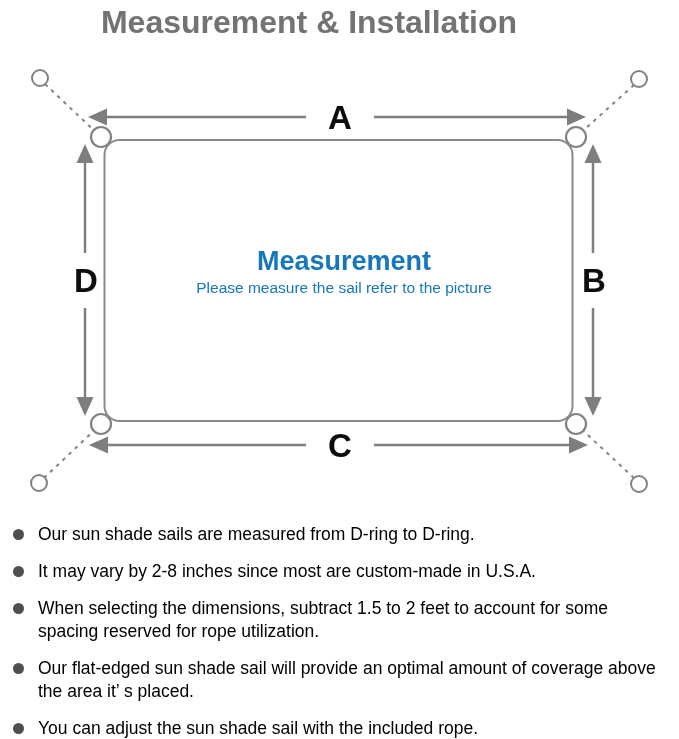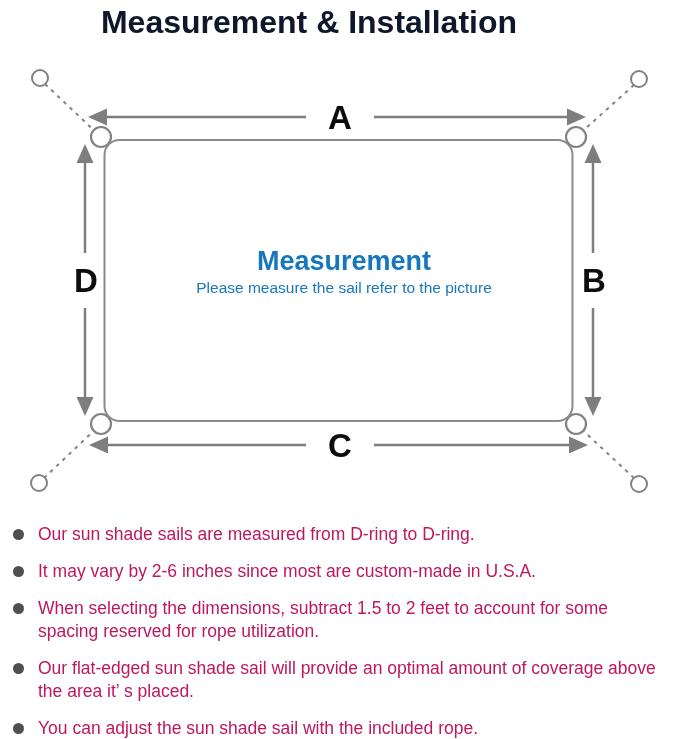--- a/index.html
+++ b/index.html
@@ -11,21 +11,21 @@
     position: relative;
   }
   .page-title {
     position: absolute;
     top: 0; left: 0;
     width: 618px;
     text-align: center;
     font-size: 32px;
     line-height: 44px;
     font-weight: bold;
-    color: #0f172a;
+    color: #737373;
     letter-spacing: 0px;
   }
   .diagram-svg {
     position: absolute;
     top: 0; left: 0;
   }
   .dim-letter {
     font-family: "Liberation Sans", sans-serif;
     font-size: 33px;
     font-weight: bold;
@@ -58,21 +58,21 @@
     flex: 0 0 auto;
     width: 11px;
     height: 11px;
     border-radius: 50%;
     background: #4f4f4f;
     margin: 6px 14px 0 2px;
   }
   .bullet-text {
     font-size: 17.5px;
     line-height: 23px;
-    color: #be185d;
+    color: #000000;
   }
 </style>
 </head>
 <body>
 
 <h1 class="page-title">Measurement &amp; Installation</h1>
 
 <svg class="diagram-svg" width="679" height="515" viewBox="0 0 679 515">
 
   <g stroke="#828282" stroke-width="2" stroke-dasharray="3.5 5" fill="none">
@@ -134,21 +134,21 @@
   <text class="center-subtitle" x="344" y="293" text-anchor="middle">Please measure the sail refer to the picture</text>
 </svg>
 
 <ul class="bullet-list">
   <li class="bullet-item">
     <span class="bullet-dot"></span>
     <span class="bullet-text">Our sun shade sails are measured from D-ring to D-ring.</span>
   </li>
   <li class="bullet-item">
     <span class="bullet-dot"></span>
-    <span class="bullet-text">It may vary by 2-6 inches since most are custom-made in U.S.A.</span>
+    <span class="bullet-text">It may vary by 2-8 inches since most are custom-made in U.S.A.</span>
   </li>
   <li class="bullet-item">
     <span class="bullet-dot"></span>
     <span class="bullet-text">When selecting the dimensions, subtract 1.5 to 2 feet to account for some spacing reserved for rope utilization.</span>
   </li>
   <li class="bullet-item">
     <span class="bullet-dot"></span>
     <span class="bullet-text">Our flat-edged sun shade sail will provide an optimal amount of coverage above the area it’ s placed.</span>
   </li>
   <li class="bullet-item">

